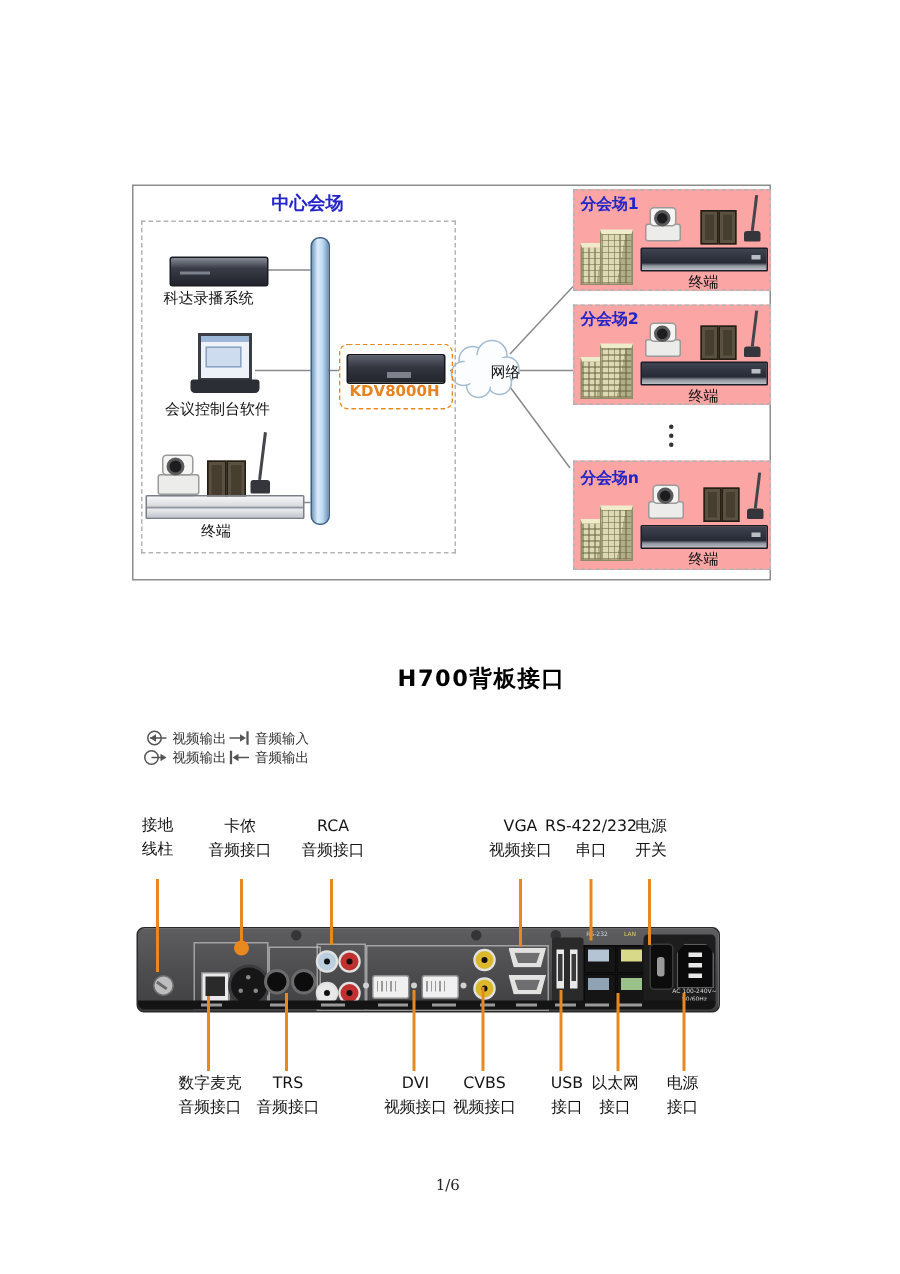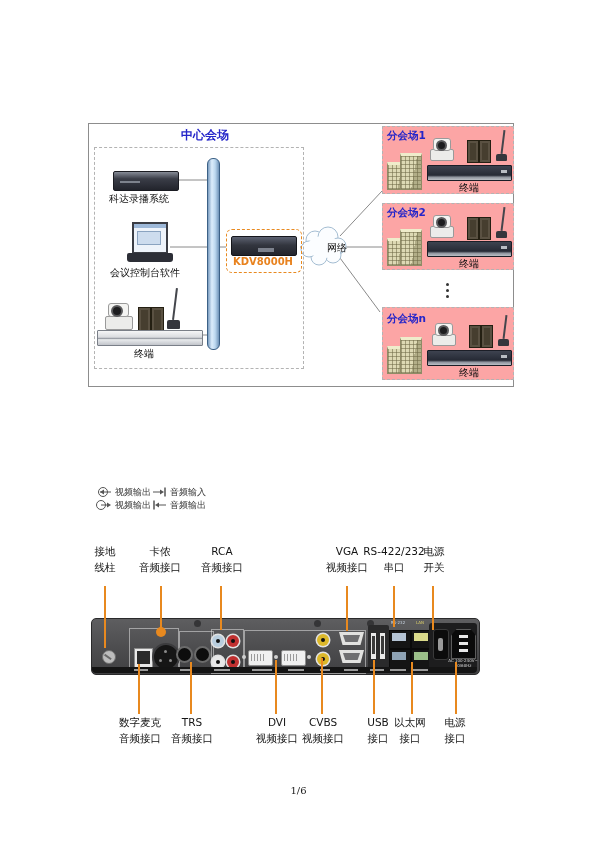--- a/index.html
+++ b/index.html
@@ -188,20 +188,21 @@
     <div class="abs cam-head" style="left:52px;top:15px;width:16px;height:11px;"></div>
     <div class="abs cam-lens" style="left:55px;top:17px;width:7px;height:7px;"></div>
     <div class="abs spk" style="left:86px;top:17px;width:10px;height:21px;"></div>
     <div class="abs spk" style="left:98px;top:17px;width:10px;height:21px;"></div>
     <div class="abs mic-stem" style="left:121px;top:7px;width:1.5px;height:24px;transform:rotate(7deg);"></div>
     <div class="abs mic-base" style="left:115px;top:31px;width:11px;height:7px;"></div>
     <div class="abs term-dark" style="left:44px;bottom:13px;width:83px;height:14px;"></div>
     <div class="abs dev-label" style="left:64px;bottom:-1px;width:44px;">终端</div>
   </div>
 
+  <div class="abs section-title" style="left:221px;top:443px;width:200px;">H700背板接口</div>
 
   <div class="abs legend-item" style="left:95px;top:486px;">
     <svg width="17" height="12" viewBox="0 0 17 12">
       <circle cx="8" cy="6" r="4.5" fill="none" stroke="#555" stroke-width="1"></circle>
       <line x1="16" y1="6" x2="5" y2="6" stroke="#555" stroke-width="1"></line>
       <path d="M5,6 l4,-2.5 v5 z" fill="#555"></path>
     </svg>
     <span class="txt">视频输出</span>
   </div>
   <div class="abs legend-item" style="left:95px;top:499px;">
@@ -222,21 +223,21 @@
   </div>
   <div class="abs legend-item" style="left:152px;top:499px;">
     <svg width="15" height="12" viewBox="0 0 15 12">
       <line x1="2" y1="1.5" x2="2" y2="10.5" stroke="#555" stroke-width="1.5"></line>
       <path d="M3,6 l4,-2.5 v5 z" fill="#555"></path>
       <line x1="6" y1="6" x2="14" y2="6" stroke="#555" stroke-width="1"></line>
     </svg>
     <span class="txt">音频输出</span>
   </div>
 
-  <div class="abs plabel" style="left:70px;top:543px;width:70px;">
+  <div class="abs plabel" style="left:70px;top:543px;width:70px;font-family:Liberation Serif, serif;">
     <div>接地</div>
     <div>线柱</div>
   </div>
   <div class="abs plabel" style="left:125px;top:543px;width:70px;">
     <div>卡侬</div>
     <div>音频接口</div>
   </div>
   <div class="abs plabel" style="left:187px;top:543px;width:70px;">
     <div>RCA</div>
     <div>音频接口</div>

